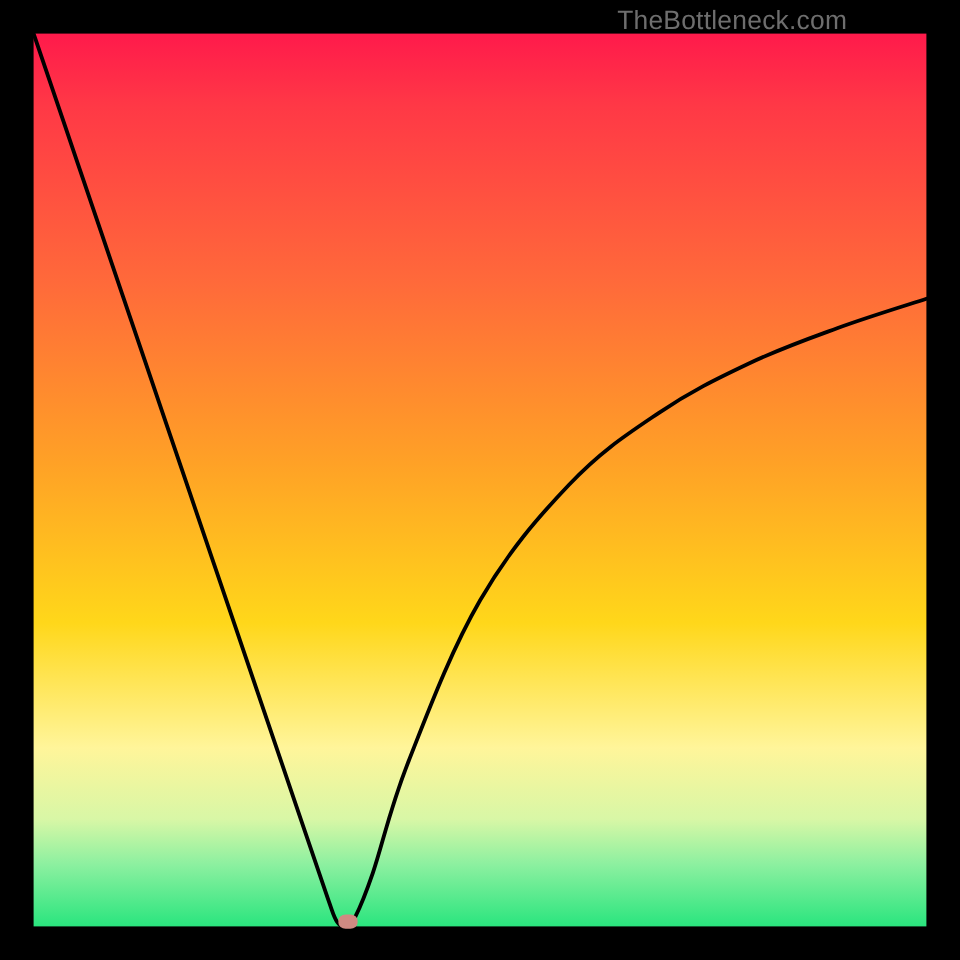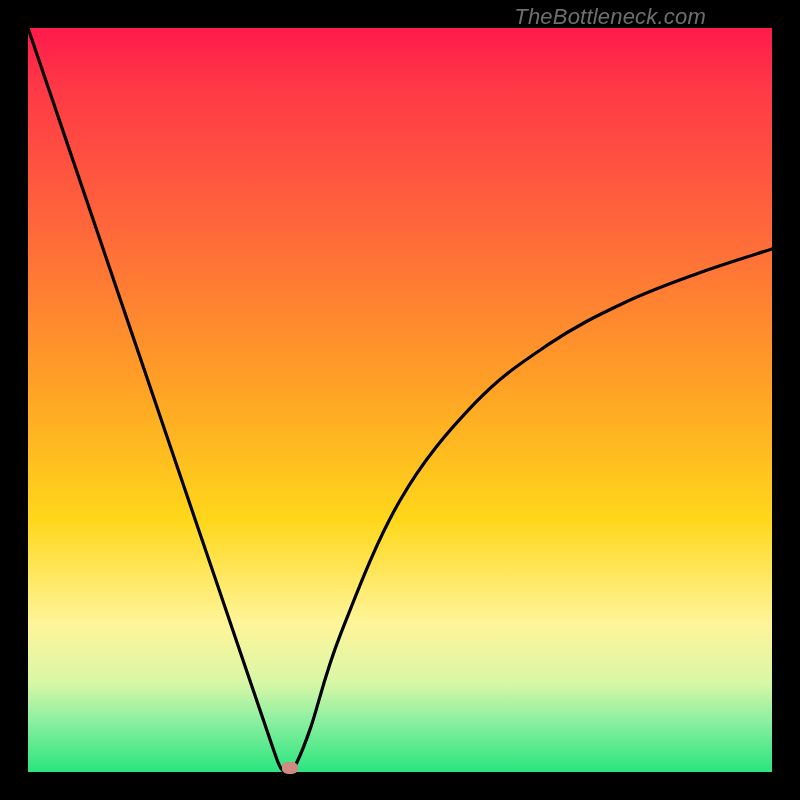--- a/index.html
+++ b/index.html
@@ -9,21 +9,20 @@
     height: 800px;
     background: #000;
     overflow: hidden;
     font-family: Arial, Helvetica, sans-serif;
   }
   .stage {
     position: relative;
     width: 716px;
     height: 800px;
     background: #000;
-    font-style: italic;
   }
   .plot-area {
     position: absolute;
     left: 28px;
     top: 28px;
     width: 744px;
     height: 744px;
   }
   .gradient-bg {
     position: absolute;

